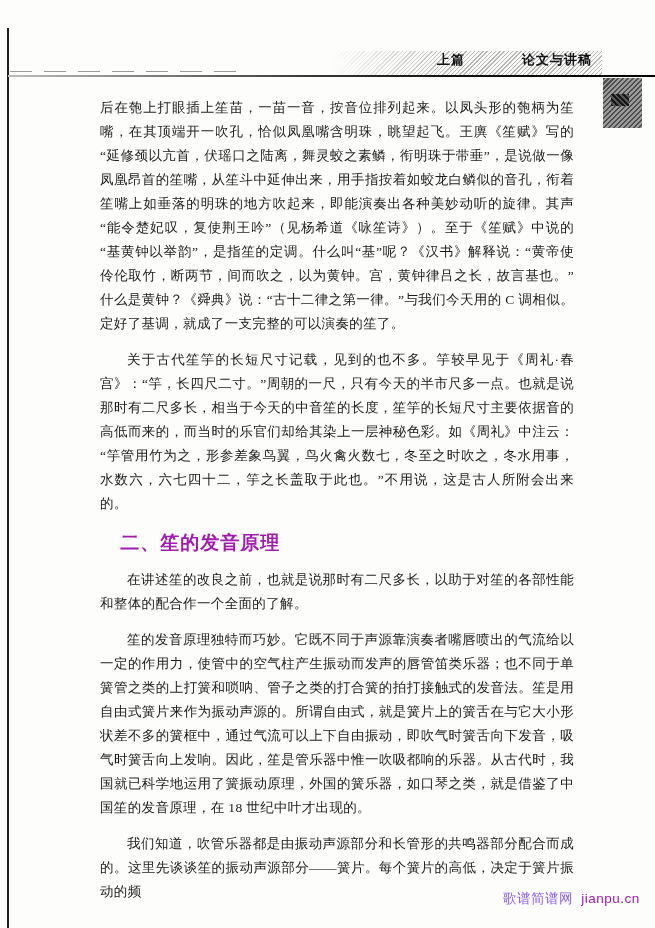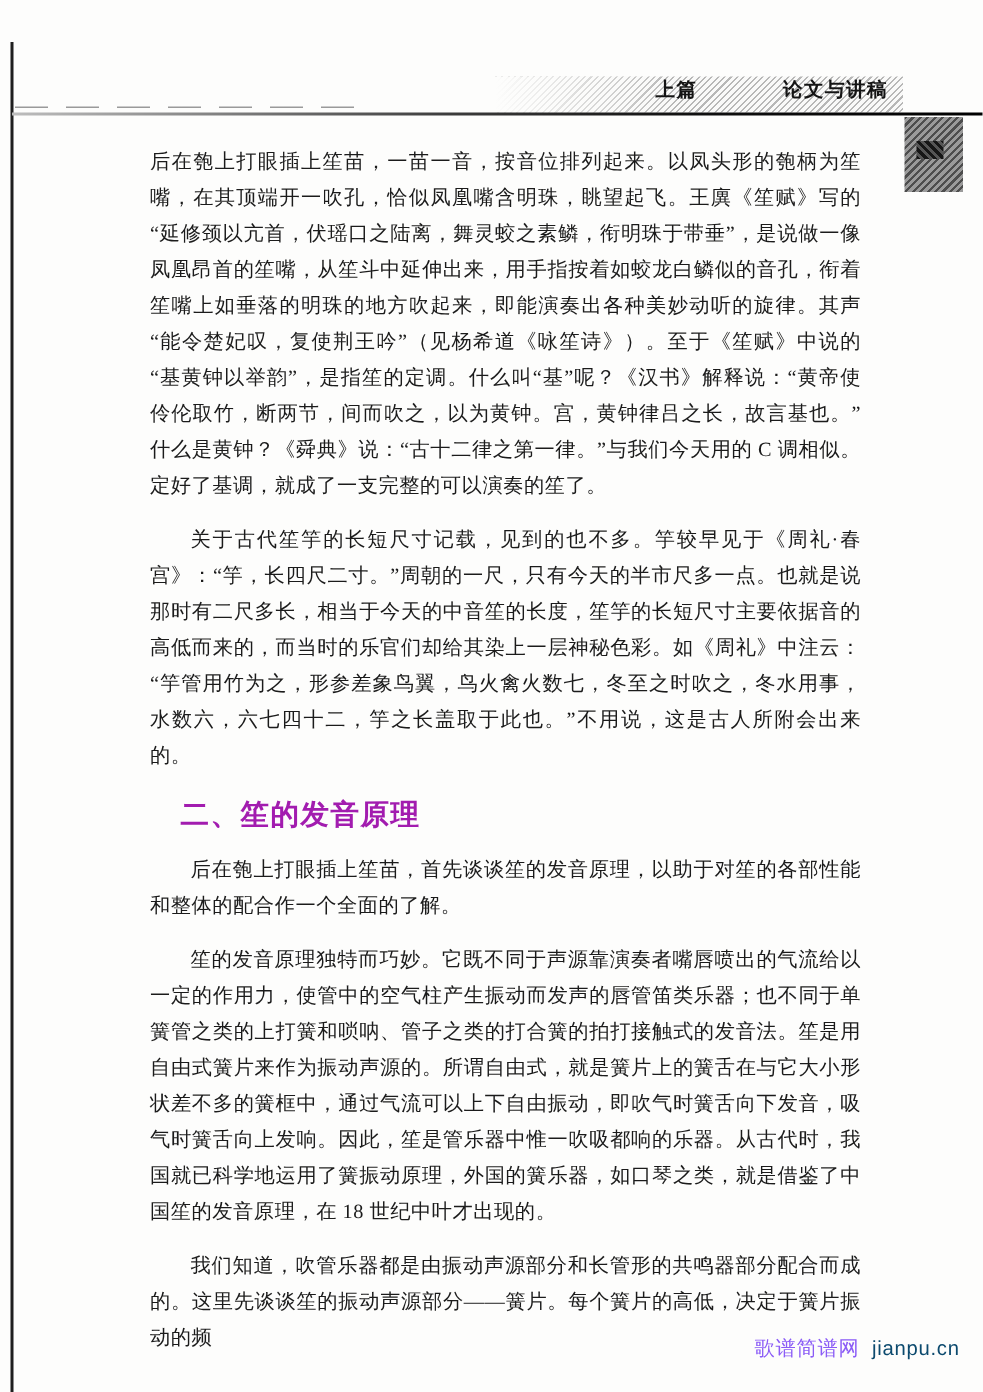--- a/index.html
+++ b/index.html
@@ -121,21 +121,21 @@
   .watermark {
     position: absolute;
     left: 503px;
     top: 890px;
     font-size: 13.5px;
     letter-spacing: 0.5px;
     white-space: nowrap;
     font-family: "Liberation Sans", "DejaVu Sans", sans-serif;
   }
   .watermark .wm-cn { color: #8b5cf6; }
-  .watermark .wm-domain { color: #0c4a6e; margin-left: 4px; text-align: center; }
+  .watermark .wm-domain { color: #a21caf; margin-left: 4px; text-align: center; }
 </style>
 </head>
 <body>
 
 <div class="scan-edge"></div>
 
 <div class="header-band">
   <span class="part">上篇</span>
   <span class="section">论文与讲稿</span>
 </div>
@@ -143,21 +143,21 @@
 <div class="header-rule"></div>
 
 <div class="corner-badge">
   <div class="inner"></div>
 </div>
 
 <div class="text-column">
     <p class="para">后在匏上打眼插上笙苗，一苗一音，按音位排列起来。以凤头形的匏柄为笙嘴，在其顶端开一吹孔，恰似凤凰嘴含明珠，眺望起飞。王廙《笙赋》写的“延修颈以亢首，伏瑶口之陆离，舞灵蛟之素鳞，衔明珠于带垂”，是说做一像凤凰昂首的笙嘴，从笙斗中延伸出来，用手指按着如蛟龙白鳞似的音孔，衔着笙嘴上如垂落的明珠的地方吹起来，即能演奏出各种美妙动听的旋律。其声“能令楚妃叹，复使荆王吟”（见杨希道《咏笙诗》）。至于《笙赋》中说的“基黄钟以举韵”，是指笙的定调。什么叫“基”呢？《汉书》解释说：“黄帝使伶伦取竹，断两节，间而吹之，以为黄钟。宫，黄钟律吕之长，故言基也。”什么是黄钟？《舜典》说：“古十二律之第一律。”与我们今天用的 C 调相似。定好了基调，就成了一支完整的可以演奏的笙了。</p>
     <p class="para indent">关于古代笙竽的长短尺寸记载，见到的也不多。竽较早见于《周礼·春宫》：“竽，长四尺二寸。”周朝的一尺，只有今天的半市尺多一点。也就是说那时有二尺多长，相当于今天的中音笙的长度，笙竽的长短尺寸主要依据音的高低而来的，而当时的乐官们却给其染上一层神秘色彩。如《周礼》中注云：“竽管用竹为之，形参差象鸟翼，鸟火禽火数七，冬至之时吹之，冬水用事，水数六，六七四十二，竽之长盖取于此也。”不用说，这是古人所附会出来的。</p>
     <h2 class="section-heading">二、笙的发音原理</h2>
-    <p class="para indent">后在匏上打眼插上笙苗，首先谈谈笙的发音原理，以助于对笙的各部性能和整体的配合作一个全面的了解。</p>
+    <p class="para indent">在讲述笙的改良之前，也就是说那时有二尺多长，以助于对笙的各部性能和整体的配合作一个全面的了解。</p>
     <p class="para indent">笙的发音原理独特而巧妙。它既不同于声源靠演奏者嘴唇喷出的气流给以一定的作用力，使管中的空气柱产生振动而发声的唇管笛类乐器；也不同于单簧管之类的上打簧和唢呐、管子之类的打合簧的拍打接触式的发音法。笙是用自由式簧片来作为振动声源的。所谓自由式，就是簧片上的簧舌在与它大小形状差不多的簧框中，通过气流可以上下自由振动，即吹气时簧舌向下发音，吸气时簧舌向上发响。因此，笙是管乐器中惟一吹吸都响的乐器。从古代时，我国就已科学地运用了簧振动原理，外国的簧乐器，如口琴之类，就是借鉴了中国笙的发音原理，在 18 世纪中叶才出现的。</p>
     <p class="para indent">我们知道，吹管乐器都是由振动声源部分和长管形的共鸣器部分配合而成的。这里先谈谈笙的振动声源部分——簧片。每个簧片的高低，决定于簧片振动的频</p>
   </div>
 
 <div class="watermark">
   <span class="wm-cn">歌谱简谱网</span>
   <span class="wm-domain">jianpu.cn</span>
 </div>
 
 </body></html>

